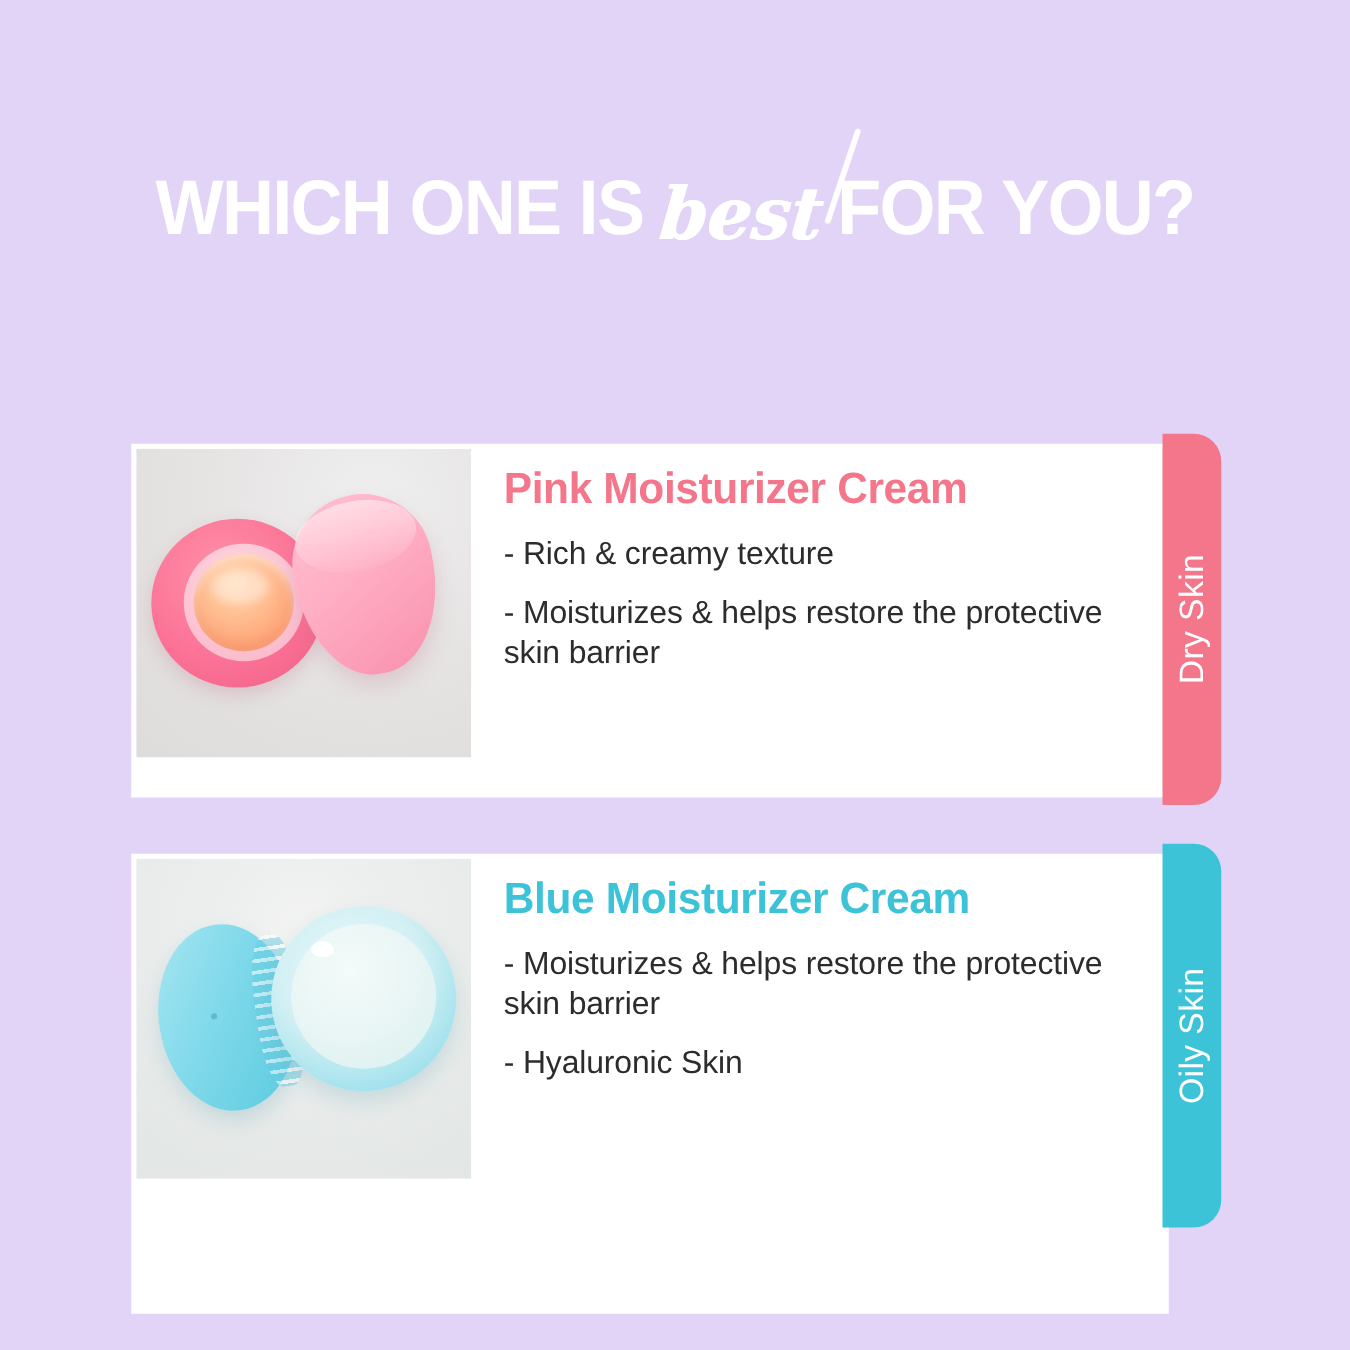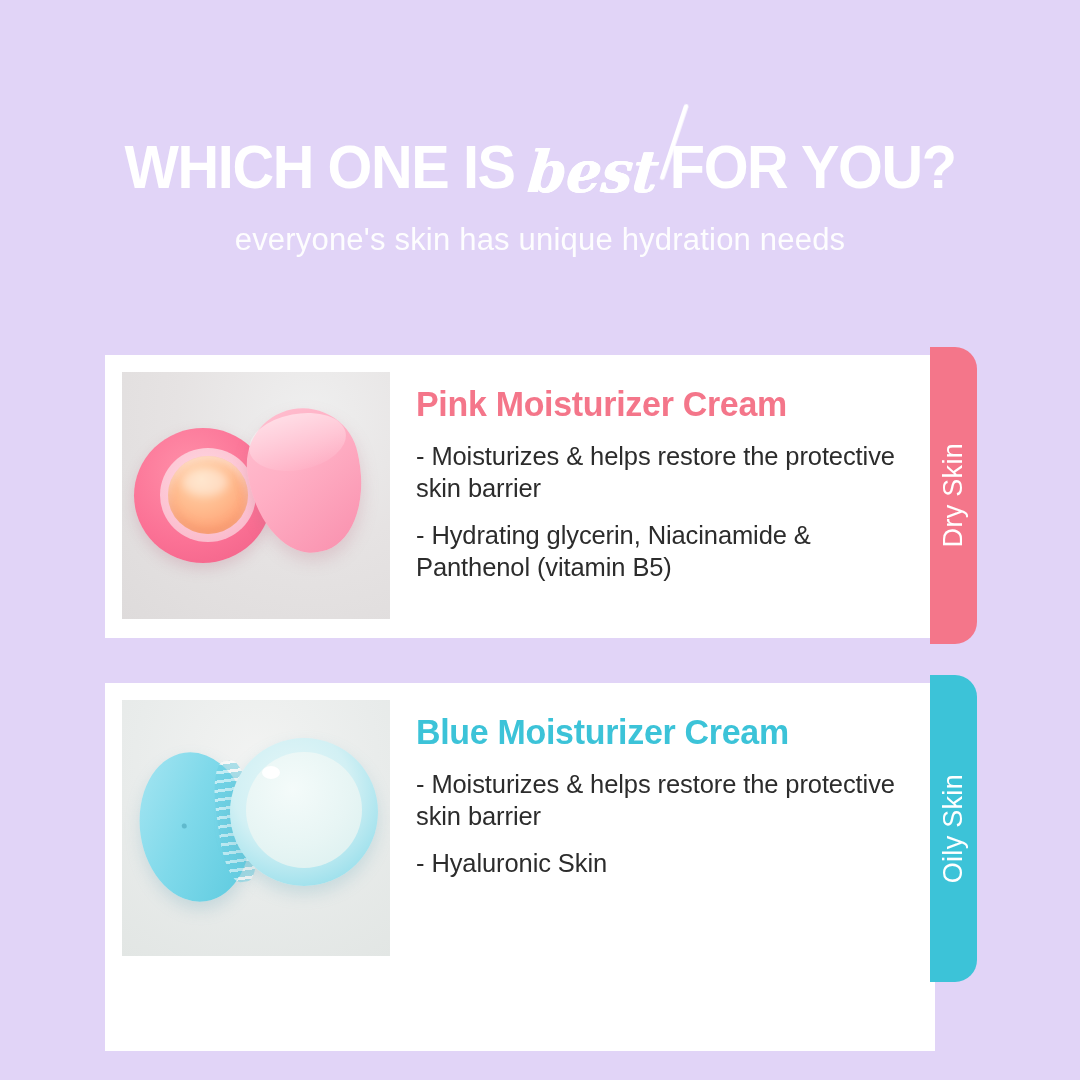--- a/index.html
+++ b/index.html
@@ -83,21 +83,21 @@
     top: 355px;
     width: 880px;
   }
   .card {
     position: relative;
     width: 830px;
     background: #ffffff;
     display: flex;
     align-items: flex-start;
     box-sizing: border-box;
-    padding: 17px;
+    padding: 4px;
   }
   .card.card-pink   { height: 283px; }
   .card.card-blue   { height: 368px; margin-top: 45px; }
 
   .card-photo {
     width: 268px;
     height: 247px;
     flex: 0 0 268px;
     position: relative;
     overflow: hidden;
@@ -306,41 +306,40 @@
     height: 307px;
   }
 </style>
 </head>
 <body>
 
 <div class="header">
   <div class="headline">
     <span class="hl-part">WHICH ONE IS</span><span class="hl-script">best</span><span class="hl-part">FOR YOU?</span>
   </div>
-  <div class="subline">everyone's skin has unique hydration needs</div>
 </div>
 
 <div class="cards">
 
   <div class="card card-pink">
 
     <div class="card-photo">
       <div class="photo-bg-pink"></div>
       <div class="pj-base">
         <div class="pj-inner-rim">
           <div class="pj-cream"></div>
         </div>
       </div>
       <div class="pj-lid"></div>
     </div>
 
     <div class="card-body">
       <h2 class="product-title title-pink">Pink Moisturizer Cream</h2>
+      <p class="bullet">- Rich &amp; creamy texture</p>
       <p class="bullet">- Moisturizes &amp; helps restore the protective skin barrier</p>
-      <p class="bullet">- Hydrating glycerin, Niacinamide &amp; Panthenol (vitamin B5)</p>
     </div>
 
     <div class="side-tab tab-pink">
       <span>Dry Skin</span>
     </div>
   </div>
 
   <div class="card card-blue">
 
     <div class="card-photo">

